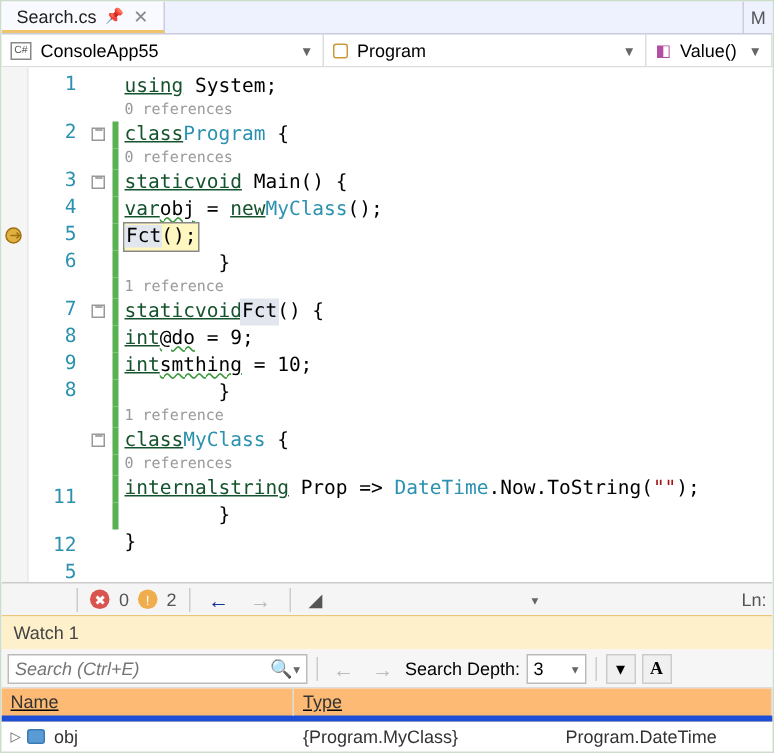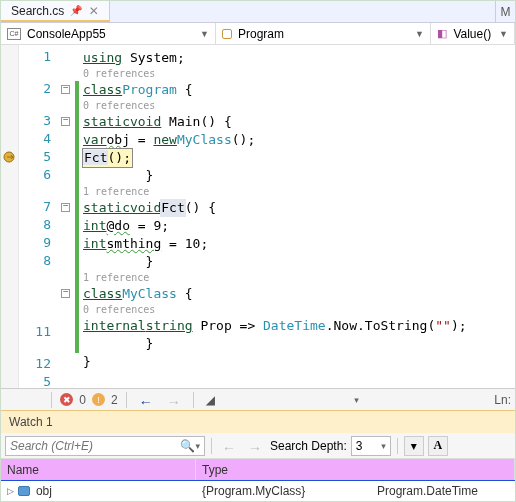--- a/index.html
+++ b/index.html
@@ -47,21 +47,21 @@
   .flag { color:#555; padding:0 4px;}
   .watch-panel { border-top:1px solid #eac77a; display:flex; flex-direction:column; }
   .watch-title { background:#fff0cc; height:22px; display:flex; align-items:center; padding:0 8px; color:#444; font-size:12px;}
   .watch-toolbar { height:26px; display:flex; align-items:center; padding:0 4px; gap:4px; background:#f6f6f6; border-bottom:1px solid #ddd;}
   .search-wrap { flex:0 0 200px; display:flex; align-items:center; border:1px solid #bbb; height:20px; background:#fff; padding:0 4px;}
   .search-wrap input { border:none; outline:none; flex:1; font-size:12px; font-style:italic; color:#888; background:transparent;}
   .mag { font-size:12px; color:#555;}
   .depth-dd { width:40px; height:20px; border:1px solid #bbb; background:#fff; display:flex; align-items:center; padding:0 4px; justify-content:space-between;}
   .tbtn { width:20px;height:20px;border:1px solid #ccc;display:flex;align-items:center;justify-content:center;background:#f0f0f0;}
   .watch-grid { display:flex; flex-direction:column; }
-  .watch-head { display:flex; height:22px; border-bottom:1px solid #1d4ed8; background:#f0abfc;}
+  .watch-head { display:flex; height:22px; border-bottom:4px solid #1d4ed8; background:#fdba74;text-decoration:underline;}
   .wcol { padding:0 6px; display:flex; align-items:center; border-right:1px solid #ddd; color:#333;}
   .wcol.n { flex:0 0 195px;} .wcol.v{flex:0 0 175px;} .wcol.t{flex:1;}
   .watch-row { display:flex; height:20px; align-items:center;}
   .watch-row .wcol { border-right:1px solid transparent;}
   .exp-tri { color:#666; font-size:9px; margin-right:4px;}
   .obj-icon { width:12px;height:10px; background:#5a9bd5; border:1px solid #3a7bb5; border-radius:2px; margin-right:6px;}
   .phold { color:#999; font-style:italic; padding-left:12px;}
   .cursor-arrow { position:absolute; pointer-events:none; font-size:16px; color:#000;}
 </style>
 </head>

